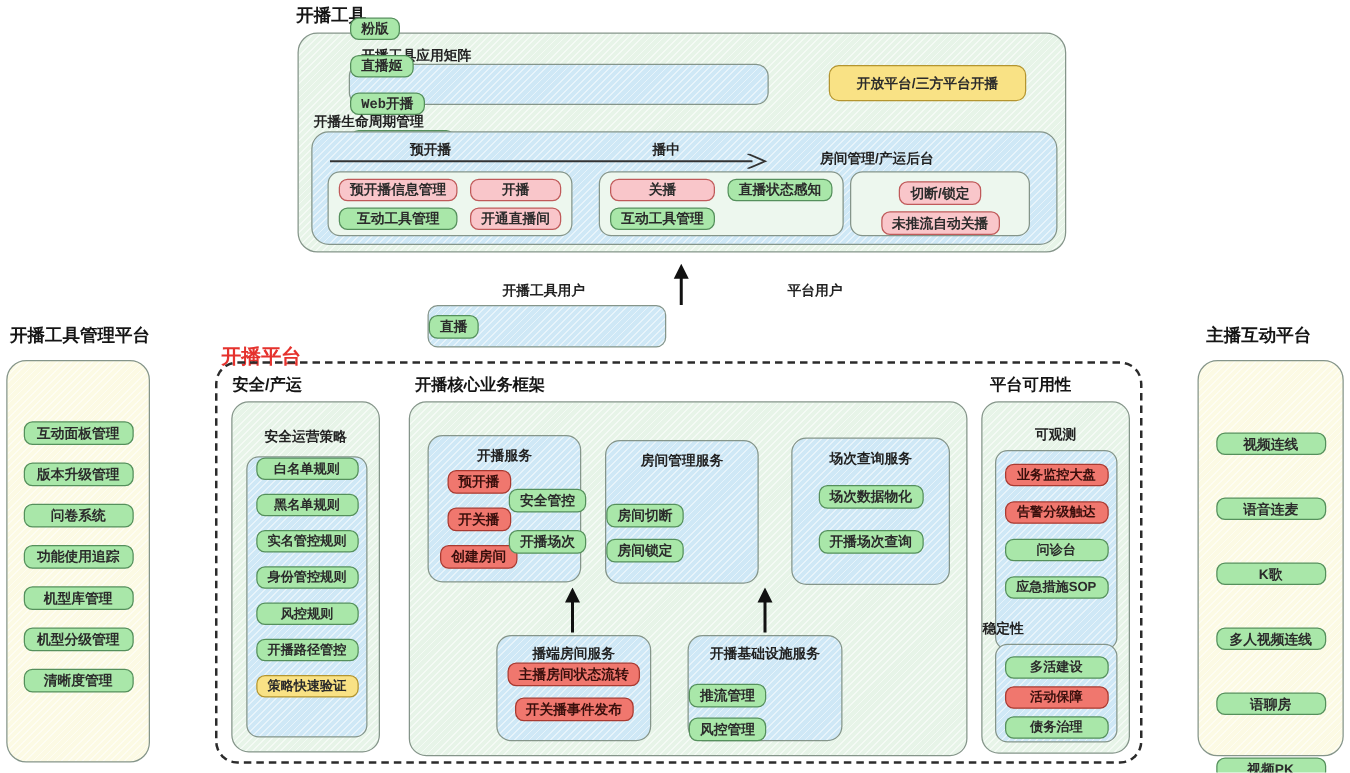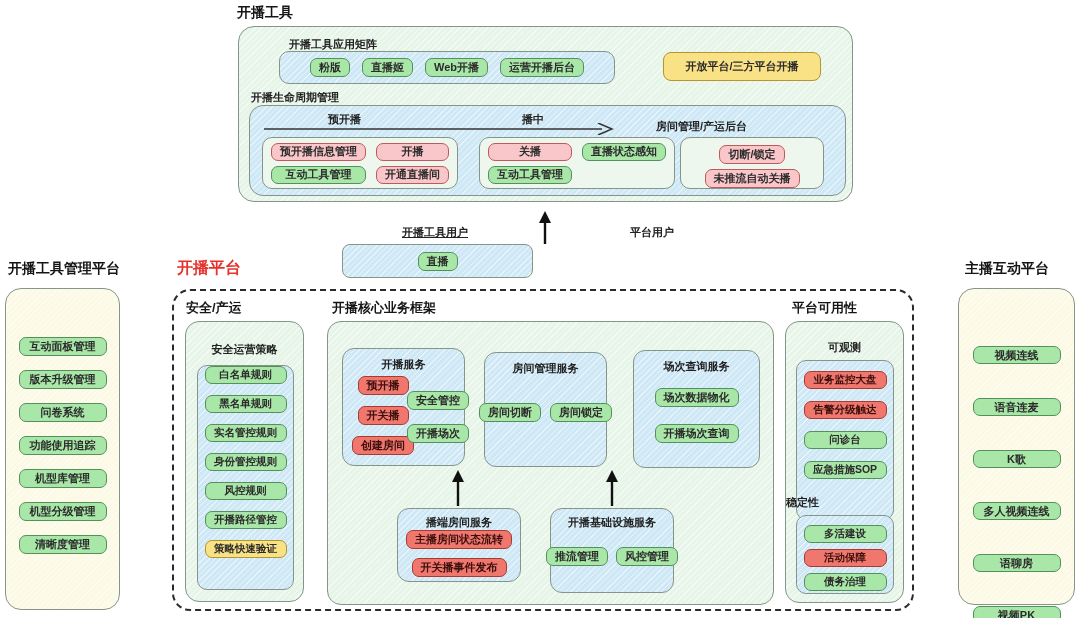--- a/index.html
+++ b/index.html
@@ -25,21 +25,21 @@
   .red-title { position:absolute; font-size:16px; font-weight:bold; color:#e5322d; white-space:nowrap; }
 
   .pill { border:1px solid; border-radius:7px; font-size:11px; font-weight:bold; color:#2b2b2b;
           display:flex; align-items:center; justify-content:center; padding:1px 8px;
           min-height:18px; white-space:nowrap; }
   .pill.green  { background:#a9e7a9; border-color:#55905c; }
   .pill.pink   { background:#f9c6ca; border-color:#c05a5a; }
   .pill.red    { background:#f0776e; border-color:#a93a31; color:#3a0f0c; }
   .pill.yellow { background:#f9e285; border-color:#b4952f; }
 
-  .flex-row { display:flex; flex-direction:row; align-items:center; justify-content:center; }
+  .flex-row { display:flex; flex-direction:column; align-items:flex-start; justify-content:center;font-family:Liberation Mono, monospace; }
   .flex-col { display:flex; flex-direction:column; align-items:center; }
 
   
   .matrix-box { gap:12px; }
   
   .lc-grid { position:absolute; display:grid; grid-template-columns:auto auto;
              gap:5px 10px; padding:7px 8px; justify-content:center; align-content:center; }
   .lc-col { position:absolute; gap:5px; padding-top:7px; }
   
   .panel-col { position:absolute; }
@@ -106,21 +106,21 @@
           <div class="pill green">互动工具管理</div>
         </div>
 
       <div class="box solid-green r10 flex-col lc-col" style="left:430px; top:31px; width:144px; height:52px;">
           <div class="pill pink">切断/锁定</div>
           <div class="pill pink">未推流自动关播</div>
         </div>
     </div>
   </div>
 
-  <div class="sub-label" style="left:402px; top:225px;text-decoration:underline;">开播工具用户</div>
+  <div class="sub-label" style="left:402px; top:225px;">开播工具用户</div>
   <div class="box hatch-blue r8 flex-row" style="left:342px; top:244px; width:191px; height:34px; gap:12px;">
       <div class="pill green">直播</div>
     </div>
 
   <svg class="arrow" style="left:537px; top:211px;" width="16" height="34" viewBox="0 0 16 34">
     <line x1="8" y1="33" x2="8" y2="9" stroke="#111" stroke-width="2.4"></line>
     <path d="M8,0 L2,12 L14,12 Z" fill="#111"></path>
   </svg>
 
   <div class="sub-label" style="left:630px; top:225px;">平台用户</div>
@@ -139,21 +139,21 @@
   <div class="main-title" style="left:965px; top:260px;">主播互动平台</div>
   <div class="box hatch-yellow r16 flex-col panel-col" style="left:958px; top:288px; width:117px; height:317px; padding-top:57px; gap:34px;">
       <div class="pill green">视频连线</div>
       <div class="pill green">语音连麦</div>
       <div class="pill green">K歌</div>
       <div class="pill green">多人视频连线</div>
       <div class="pill green">语聊房</div>
       <div class="pill green">视频PK</div>
     </div>
 
-  <div class="red-title" style="left:177px; top:258px;">开播平台</div>
+  <div class="red-title" style="left:177px; top:275px;">开播平台</div>
 
   <div style="position:absolute; left:172px; top:289px; width:742px; height:322px; border:2px dashed #2b2b2b; border-radius:18px;"></div>
 
   <div class="section-title" style="left:186px; top:299px;">安全/产运</div>
   <div class="box hatch-green r14" style="left:185px; top:321px; width:119px; height:281px;">
     <div class="box-label" style="position:absolute; width:100%; top:20px;">安全运营策略</div>
     <div class="box hatch-blue r10 flex-col sec-col" style="left:11px; top:43px; width:97px; height:225px;">
         <div class="pill green">白名单规则</div>
         <div class="pill green">黑名单规则</div>
         <div class="pill green">实名管控规则</div>
@@ -198,21 +198,21 @@
 
   <svg class="arrow" style="left:450px; top:470px;" width="16" height="37" viewBox="0 0 16 37">
     <line x1="8" y1="36" x2="8" y2="9" stroke="#111" stroke-width="2.4"></line>
     <path d="M8,0 L2,12 L14,12 Z" fill="#111"></path>
   </svg>
   <svg class="arrow" style="left:604px; top:470px;" width="16" height="37" viewBox="0 0 16 37">
     <line x1="8" y1="36" x2="8" y2="9" stroke="#111" stroke-width="2.4"></line>
     <path d="M8,0 L2,12 L14,12 Z" fill="#111"></path>
   </svg>
 
-  <div class="box hatch-blue r12" style="left:397px; top:508px; width:124px; height:74px;">
+  <div class="box hatch-blue r12" style="left:397px; top:508px; width:124px; height:85px;">
     <div class="box-label svc-label" style="top:6px;">播端房间服务</div>
     <div class="flex-col" style="position:absolute; left:0; top:21px; width:100%; gap:9px;">
         <div class="pill red">主播房间状态流转</div>
         <div class="pill red">开关播事件发布</div>
       </div>
   </div>
 
   <div class="box hatch-blue r12" style="left:550px; top:508px; width:124px; height:85px;">
     <div class="box-label svc-label" style="top:6px;">开播基础设施服务</div>
     <div class="flex-row" style="position:absolute; left:0; top:38px; width:100%; gap:8px;">

